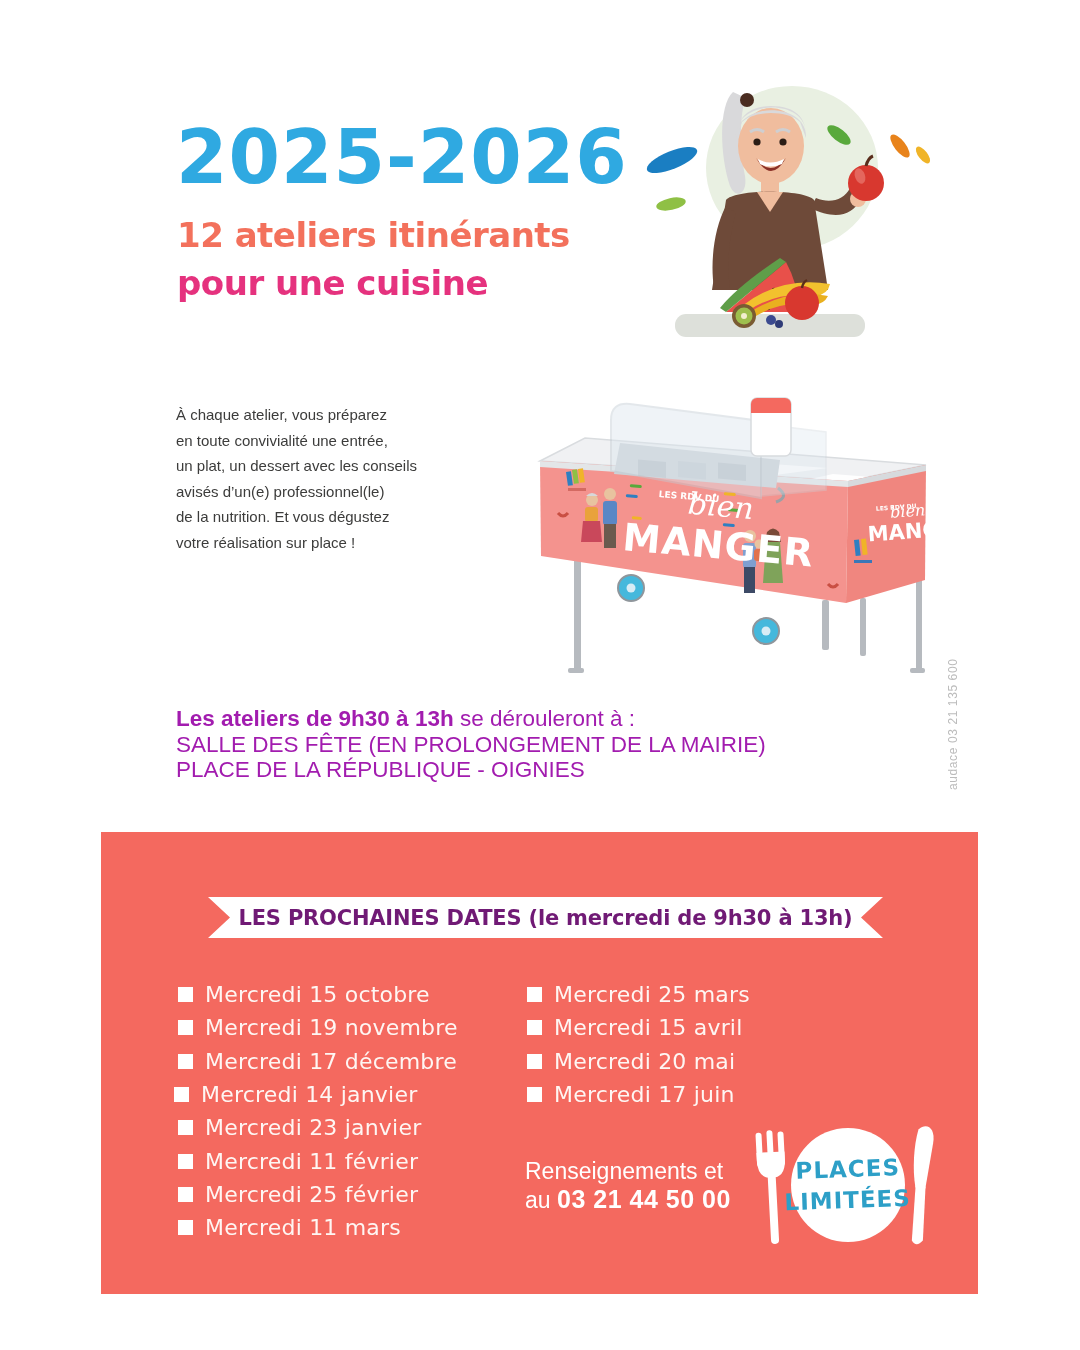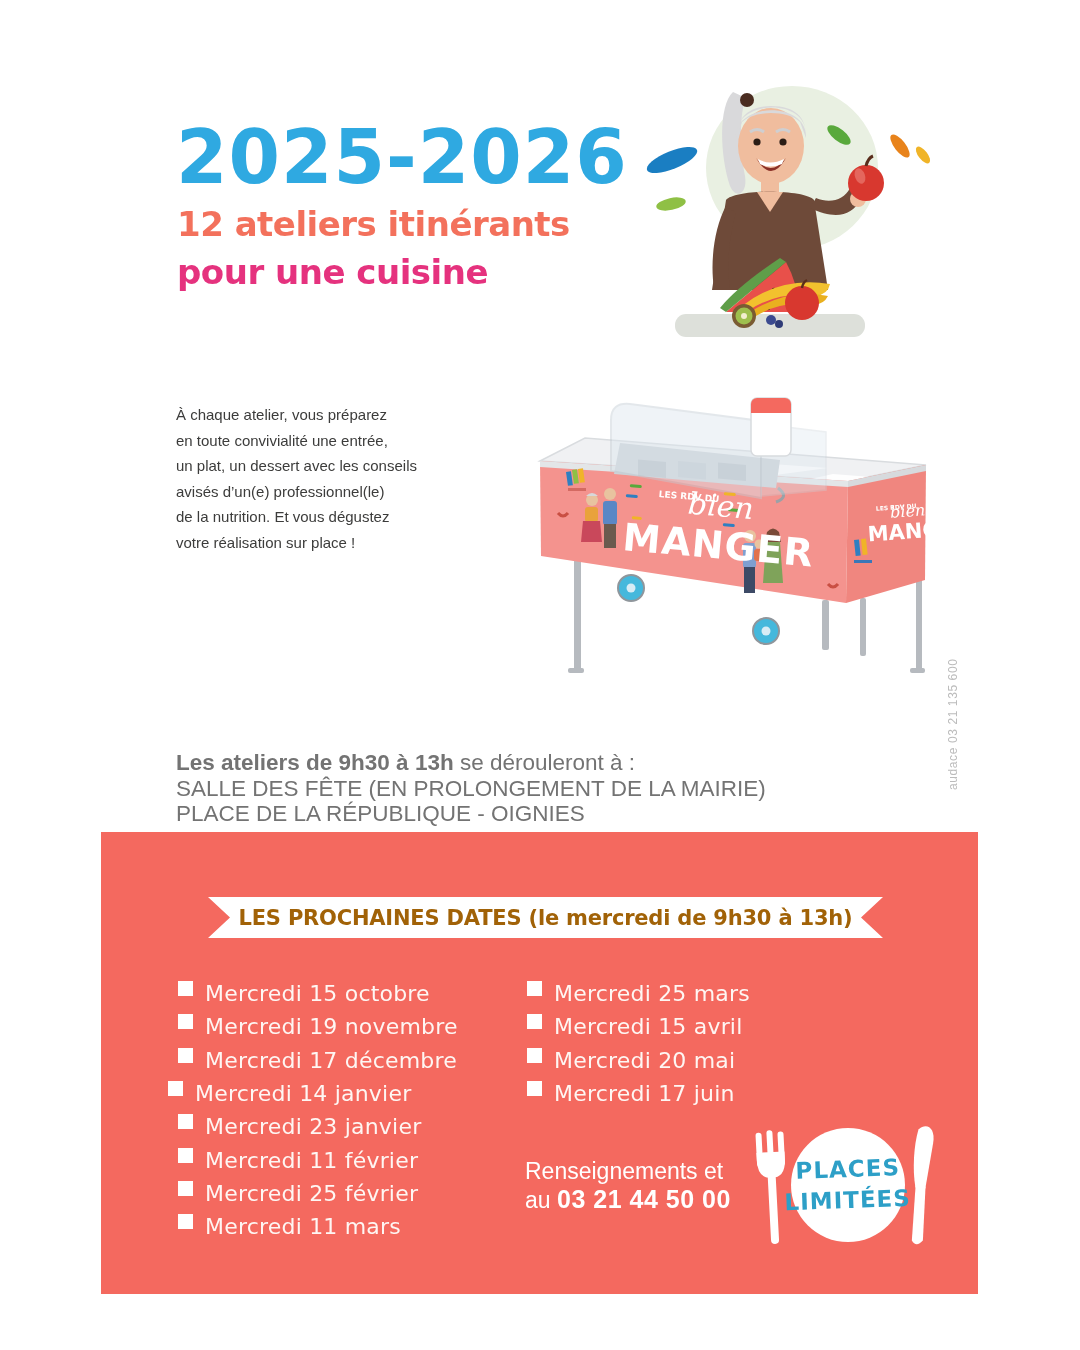--- a/index.html
+++ b/index.html
@@ -11,56 +11,56 @@
 
   
   .main-title{
     left:176px;top:118px;
     font-family:"DejaVu Sans", sans-serif;
     font-weight:bold;font-size:74px;line-height:78px;letter-spacing:1px;
     color:#2fa9e1;
   }
   .subtitle{left:177px;top:200px;font-family:"DejaVu Sans", sans-serif;
     font-weight:bold;font-size:34px;line-height:48px;letter-spacing:-0.5px;}
-  .sub1{color:#f3715c;}
+  .sub1{color:#f3715c;margin-top:11px;}
   .sub2{color:#e5327e;}
   .sub3{color:#f59fa1;}
 
   
   .intro-text{
     left:176px;top:402px;width:400px;
     font-size:15px;line-height:25.6px;color:#3c3c3b;
     white-space:pre-line;
   }
 
   
-  .location{left:176px;top:706px;width:680px;font-size:22.5px;line-height:25.5px;color:#737373;margin-top:44px;}
+  .location{left:176px;top:706px;width:680px;font-size:22.5px;line-height:25.5px;color:#a21caf;}
   .location b{font-weight:bold;}
 
   
   .credit{
     left:946px;top:790px;width:145px;
     transform:rotate(-90deg);transform-origin:0 0;
     font-size:12px;color:#bcbcbc;letter-spacing:0.6px;
   }
 
   
   .coral-box{left:101px;top:832px;width:877px;height:462px;background:#f4695f;}
 
   .ribbon{
     left:208px;top:897px;width:675px;height:41px;background:#ffffff;
     clip-path:polygon(0 0,100% 0,calc(100% - 22px) 50%,100% 100%,0 100%,22px 50%);
     display:flex;align-items:center;justify-content:center;
   }
   .ribbon-label{
     font-family:"DejaVu Sans", sans-serif;font-weight:bold;
-    font-size:21px;color:#a16207;letter-spacing:-0.2px;text-align:center;
-  }
-
-  .date-row{height:26px;display:flex;gap:12px;}
+    font-size:21px;color:#701a75;letter-spacing:-0.2px;text-align:center;
+  }
+
+  .date-row{height:26px;display:flex;align-items:center;gap:12px;}
   .date-row .sq{width:15px;height:15px;background:#ffffff;flex:0 0 auto;}
   .date-label{
     font-family:"DejaVu Sans", sans-serif;font-size:22px;color:#fef6f3;
     letter-spacing:0.2px;white-space:nowrap;
   }
 
   .contact{left:525px;top:1157px;width:260px;font-size:23px;line-height:28px;color:#ffffff;}
   .contact b{font-weight:bold;font-size:25px;letter-spacing:0.5px;}
 
   .badge-text{fill:#2d9fc7;font-family:"DejaVu Sans", sans-serif;font-weight:bold;
@@ -282,21 +282,21 @@
   <span class="date-label">Mercredi 15 octobre</span>
 </div>
 <div class="abs date-row" style="left:178px;top:1014px;">
   <span class="sq"></span>
   <span class="date-label">Mercredi 19 novembre</span>
 </div>
 <div class="abs date-row" style="left:178px;top:1048px;">
   <span class="sq"></span>
   <span class="date-label">Mercredi 17 décembre</span>
 </div>
-<div class="abs date-row" style="left:168px;top:1081px;">
+<div class="abs date-row" style="left:174px;top:1081px;">
   <span class="sq"></span>
   <span class="date-label">Mercredi 14 janvier</span>
 </div>
 <div class="abs date-row" style="left:178px;top:1114px;">
   <span class="sq"></span>
   <span class="date-label">Mercredi 23 janvier</span>
 </div>
 <div class="abs date-row" style="left:178px;top:1148px;">
   <span class="sq"></span>
   <span class="date-label">Mercredi 11 février</span>

